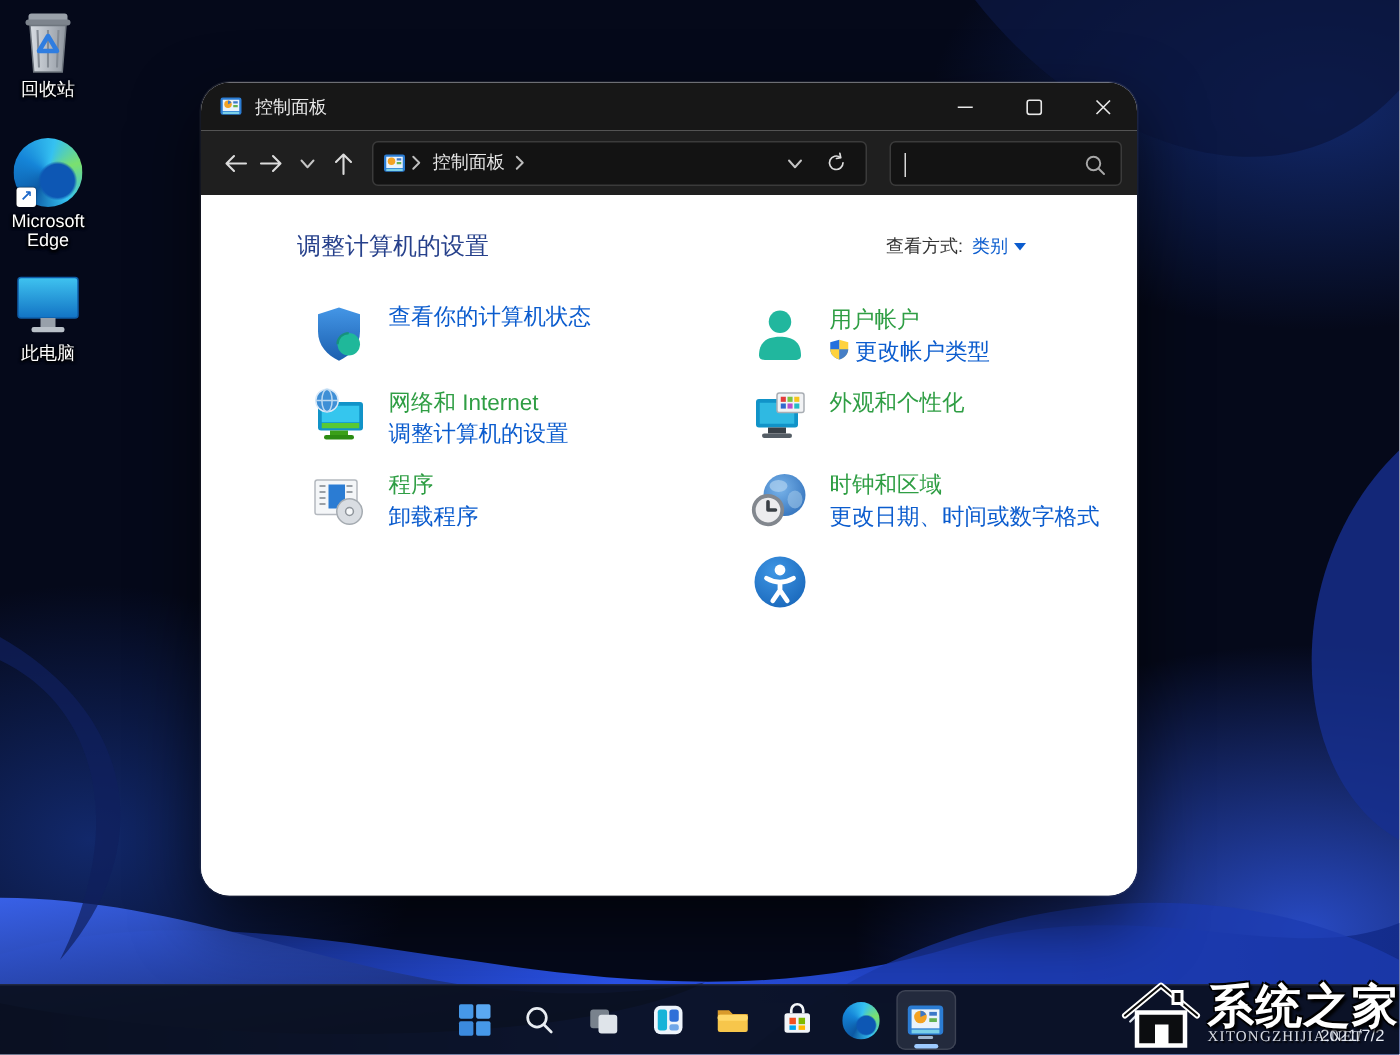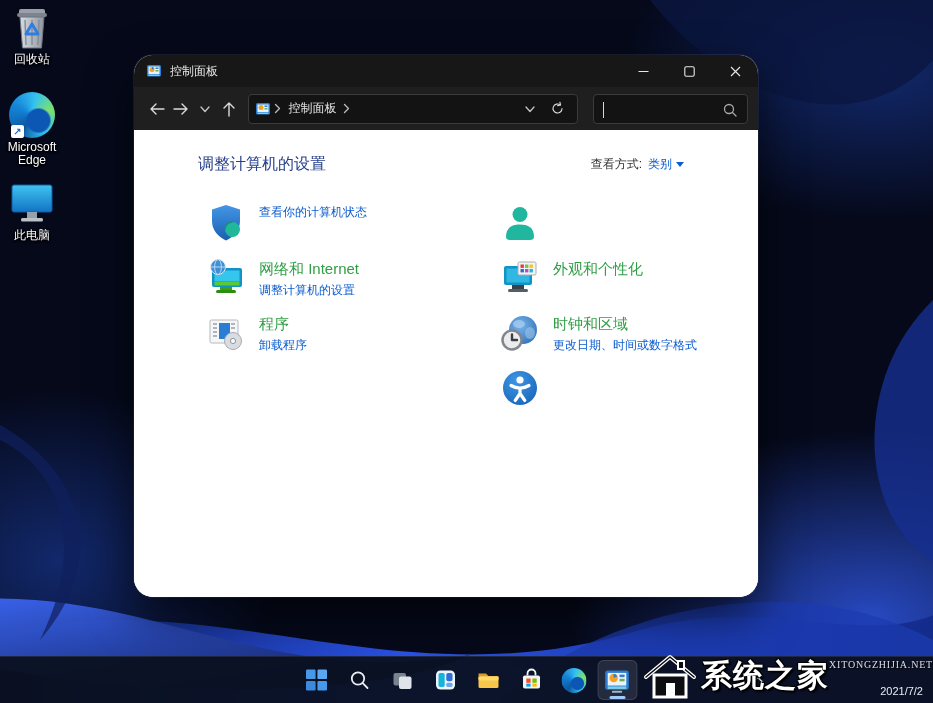--- a/index.html
+++ b/index.html
@@ -48,35 +48,35 @@
   #viewby a { color:#0b5cce; text-decoration:none; cursor:pointer; display:flex; align-items:center; gap:4px; }
   .dd-caret { width:0; height:0; border-left:4px solid transparent; border-right:4px solid transparent; border-top:5px solid #0b5cce; }
 
   #cols { display:flex; margin-top:28px; }
   #col-left { width:366px; padding-left:72px; }
   #col-right { flex:1; }
   .cat { display:flex; margin-bottom:13px; min-height:42px; }
   .cat-icon { width:40px; height:40px; flex:0 0 40px; margin-right:13px; cursor:pointer; }
   .cat-text { display:flex; flex-direction:column; }
   .cat-title { font-size:15px; line-height:21px; color:#2f9e44; text-decoration:none; cursor:pointer; margin-bottom:2px; }
-  .cat-link { font-size:12px; line-height:18px; color:#0b5cce; text-decoration:none; cursor:pointer; display:flex; align-items:flex-start; gap:4px; }
+  .cat-link { font-size:15px; line-height:18px; color:#0b5cce; text-decoration:none; cursor:pointer; display:flex; align-items:flex-start; gap:4px; }
 
   
   #taskbar { position:absolute; left:0; right:0; bottom:0; height:47px; background:rgba(10,15,28,.92);
       border-top:1px solid rgba(90,105,140,.25); }
   #tb-center { position:absolute; left:50%; top:0; transform:translateX(-50%); height:100%; display:flex; align-items:center; gap:3px; }
   .tb-btn { width:40px; height:40px; border-radius:6px; display:flex; align-items:center; justify-content:center; position:relative; cursor:pointer; }
   .tb-btn.active { background:rgba(255,255,255,.10); box-shadow:0 0 0 1px rgba(255,255,255,.12) inset; }
   .tb-underline { position:absolute; bottom:1px; left:50%; transform:translateX(-50%); width:16px; height:3px; border-radius:2px; background:#9ecbff; }
   #tray-chevron { position:absolute; right:168px; bottom:14px; cursor:pointer; }
   #tray-clock { position:absolute; right:10px; bottom:5px; text-align:right; color:#e8edf5; font-size:11px; line-height:13px; cursor:pointer; }
 
   
   #watermark { position:absolute; right:0; bottom:0; display:flex; align-items:center; pointer-events:none; z-index:50; }
-  #wm-text { display:flex; align-items:flex-start; margin-left:2px; }
+  #wm-text { display:flex; flex-direction:column; align-items:flex-start; margin-left:2px; }
   #wm-title { font-size:31px; font-weight:bold; color:#fff; line-height:32px; letter-spacing:1px;
       text-shadow:-1px -1px 0 #000,1px -1px 0 #000,-1px 1px 0 #000,2px 2px 2px #000; }
   #wm-sub { font-size:10px; color:#e9edf4; letter-spacing:.8px; margin-top:-1px;
       text-shadow:1px 1px 1px #000; opacity:.92;font-family:Liberation Serif, serif; }
 </style>
 </head>
 <body>
 
 <div id="screen">
 
@@ -325,20 +325,33 @@
           </div>
         </div>
 
         <div id="col-right">
 
           <div class="cat">
             <svg class="cat-icon" viewBox="0 0 40 40">
               <circle cx="20" cy="11.5" r="7.5" fill="#21b79e"></circle>
               <path d="M6 34 C6 24.5 12 21.5 20 21.5 C28 21.5 34 24.5 34 34 C34 36 32.5 37 30 37 H10 C7.5 37 6 36 6 34 Z" fill="#21b79e"></path>
             </svg>
+            <div class="cat-text">
+              <a class="cat-title">用户帐户</a>
+              <a class="cat-link">
+                <svg width="13" height="14" viewBox="0 0 13 14">
+                  <path d="M6.5 0.5 L12.5 2.2 V6.5 C12.5 10.2 10 12.6 6.5 13.7 V0.5 Z" fill="#ffd23e"></path>
+                  <path d="M6.5 0.5 L0.5 2.2 V6.5 C0.5 10.2 3 12.6 6.5 13.7 V0.5 Z" fill="#2470de"></path>
+                  <path d="M6.5 0.5 L12.5 2.2 V6.8 L6.5 6.8 Z" fill="#2470de" opacity="0"></path>
+                  <path d="M0.5 6.8 H6.5 V13.7 C3 12.6 0.5 10.2 0.5 6.5 Z" fill="#ffd23e"></path>
+                  <path d="M6.5 6.8 H12.5 C12.5 10.2 10 12.6 6.5 13.7 Z" fill="#2470de" opacity=".85"></path>
+                </svg>
+                <span>更改帐户类型</span>
+              </a>
+            </div>
           </div>
 
           <div class="cat">
             <svg class="cat-icon" viewBox="0 0 40 40">
               <rect x="4" y="8" width="28" height="19" rx="2" fill="#1193c8"></rect>
               <rect x="6.5" y="10.5" width="23" height="14" fill="#2fb9e2"></rect>
               <rect x="12" y="27" width="12" height="4" fill="#3a4148"></rect>
               <rect x="8" y="31" width="20" height="3" rx="1.5" fill="#555d65"></rect>
               <rect x="18" y="4" width="18" height="13" rx="1.5" fill="#f2f3f5" stroke="#a9aeb4" stroke-width="1"></rect>
               <rect x="20.5" y="6.5" width="3.4" height="3.4" fill="#e23c3c"></rect>

